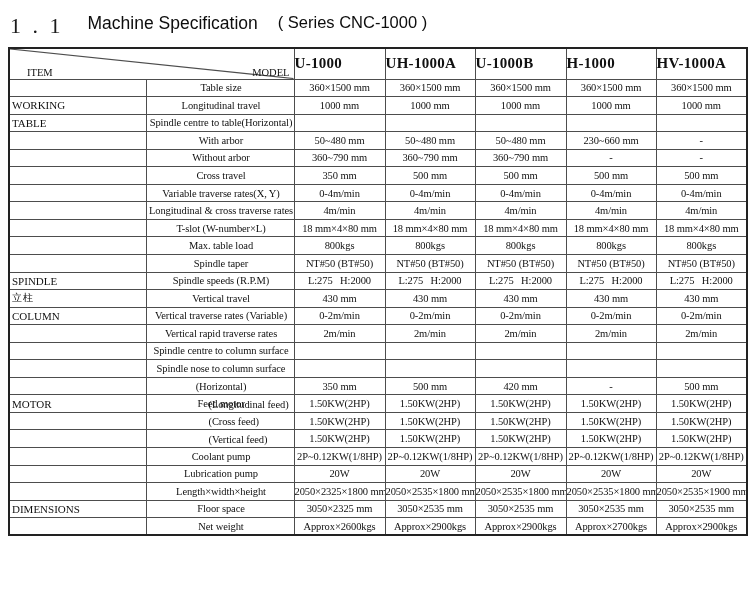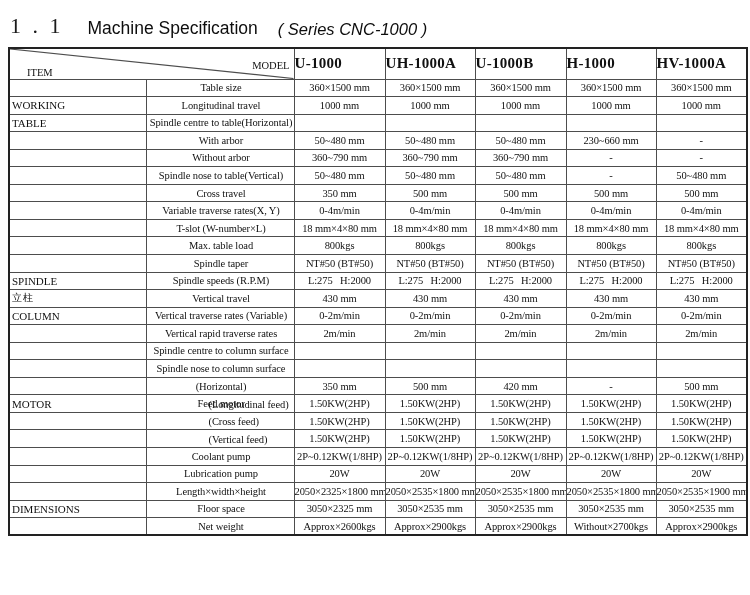--- a/index.html
+++ b/index.html
@@ -1,32 +1,32 @@
 <!DOCTYPE html>
 <html><head>
 <meta charset="utf-8">
 <style>
   * { margin:0; padding:0; box-sizing:border-box; }
   html,body { background:#fff; }
   body { width:750px; height:595px; font-family:"Liberation Serif", serif; color:#111; overflow:hidden; }
   .page { position:relative; width:750px; height:595px; background:#fff; }
 
-  .title-bar { position:absolute; top:13px; left:10px; display:flex; align-items:flex-end; white-space:nowrap; }
+  .title-bar { position:absolute; top:13px; left:10px; display:flex; align-items:flex-start; white-space:nowrap; }
   .t-num { font-family:"Liberation Serif", serif; font-size:22px; letter-spacing:3px; color:#1a1a1a; }
   .t-main { font-family:"Liberation Sans", sans-serif; font-size:17.5px; margin-left:24px; color:#0d0d0d; }
-  .t-series { font-family:"Liberation Sans", sans-serif; font-size:16.5px; margin-left:20px; color:#0d0d0d;font-style:italic; }
+  .t-series { font-family:"Liberation Sans", sans-serif; font-size:16.5px; margin-left:20px; color:#0d0d0d; }
 
   table.spec { position:absolute; left:8px; top:47px; width:738px; border-collapse:collapse; table-layout:fixed; border:2px solid #222; }
   .spec th, .spec td { border:1px solid #4d4d4d; vertical-align:middle; }
   thead tr { height:31px; }
   tbody tr { height:17.55px; }
 
   .diag-cell { position:relative; padding:0; background:#fff; }
   .diag-svg { position:absolute; left:0; top:0; width:100%; height:100%; display:block; }
-  .model-lbl { position:absolute; top:11px; right:4px; font-size:10.5px; font-weight:normal; }
+  .model-lbl { position:absolute; top:18px; right:4px; font-size:10.5px; font-weight:normal; }
   .item-lbl { position:absolute; bottom:1px; left:3px; font-size:10.5px; font-weight:normal;margin-left:14px; }
 
   .model-h { font-size:15px; font-weight:600; text-align:left; white-space:nowrap; letter-spacing:0.3px; }
 
   .group-cell { font-size:11px; padding-left:2px; white-space:nowrap; overflow:hidden; font-weight:normal; }
   .group-cell.cjk { font-size:10px; letter-spacing:1px; }
   .label-cell { position:relative; font-size:10.5px; padding-left:2px; white-space:nowrap; overflow:hidden; letter-spacing:-0.1px;text-align:center; }
   .sub { position:absolute; left:62px; top:50%; transform:translateY(-50%); }
   .val { font-size:10.5px; text-align:center; white-space:pre; overflow:hidden; letter-spacing:-0.1px; }
 
@@ -112,44 +112,44 @@
     <td class="group-cell"></td>
     <td class="label-cell"><span class="lbl">Without arbor</span></td>
     <td class="val">360~790 mm</td>
     <td class="val">360~790 mm</td>
     <td class="val">360~790 mm</td>
     <td class="val">-</td>
     <td class="val">-</td>
   </tr>
         <tr>
     <td class="group-cell"></td>
-    <td class="label-cell"><span class="lbl">Spindle nose to table(Vertical)</span></td>
-    <td class="val">50~480 mm</td>
-    <td class="val">50~480 mm</td>
-    <td class="val">50~480 mm</td>
-    <td class="val">-</td>
-    <td class="val">50~480 mm</td>
-  </tr>
-        <tr>
-    <td class="group-cell"></td>
     <td class="label-cell"><span class="lbl">Cross travel</span></td>
     <td class="val">350 mm</td>
     <td class="val">500 mm</td>
     <td class="val">500 mm</td>
     <td class="val">500 mm</td>
     <td class="val">500 mm</td>
   </tr>
         <tr>
     <td class="group-cell"></td>
     <td class="label-cell"><span class="lbl">Variable traverse rates(X, Y)</span></td>
     <td class="val">0-4m/min</td>
     <td class="val">0-4m/min</td>
     <td class="val">0-4m/min</td>
     <td class="val">0-4m/min</td>
     <td class="val">0-4m/min</td>
+  </tr>
+        <tr>
+    <td class="group-cell"></td>
+    <td class="label-cell"><span class="lbl">Longitudinal &amp; cross traverse rates</span></td>
+    <td class="val">4m/min</td>
+    <td class="val">4m/min</td>
+    <td class="val">4m/min</td>
+    <td class="val">4m/min</td>
+    <td class="val">4m/min</td>
   </tr>
         <tr>
     <td class="group-cell"></td>
     <td class="label-cell"><span class="lbl">T-slot (W-number×L)</span></td>
     <td class="val">18 mm×4×80 mm</td>
     <td class="val">18 mm×4×80 mm</td>
     <td class="val">18 mm×4×80 mm</td>
     <td class="val">18 mm×4×80 mm</td>
     <td class="val">18 mm×4×80 mm</td>
   </tr>
@@ -296,19 +296,19 @@
     <td class="val">3050×2535 mm</td>
     <td class="val">3050×2535 mm</td>
     <td class="val">3050×2535 mm</td>
   </tr>
         <tr>
     <td class="group-cell"></td>
     <td class="label-cell"><span class="lbl">Net weight</span></td>
     <td class="val">Approx×2600kgs</td>
     <td class="val">Approx×2900kgs</td>
     <td class="val">Approx×2900kgs</td>
-    <td class="val">Without×2700kgs</td>
+    <td class="val">Approx×2700kgs</td>
     <td class="val">Approx×2900kgs</td>
   </tr>
       </tbody>
   </table>
 
 </div>
 
 </body></html>

